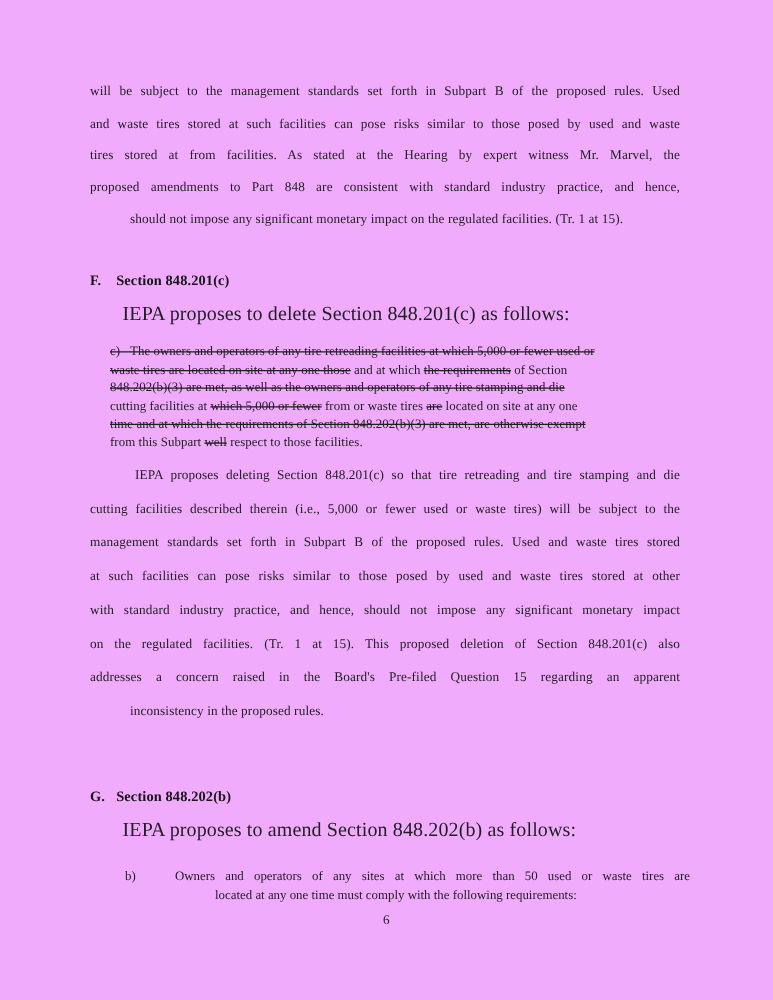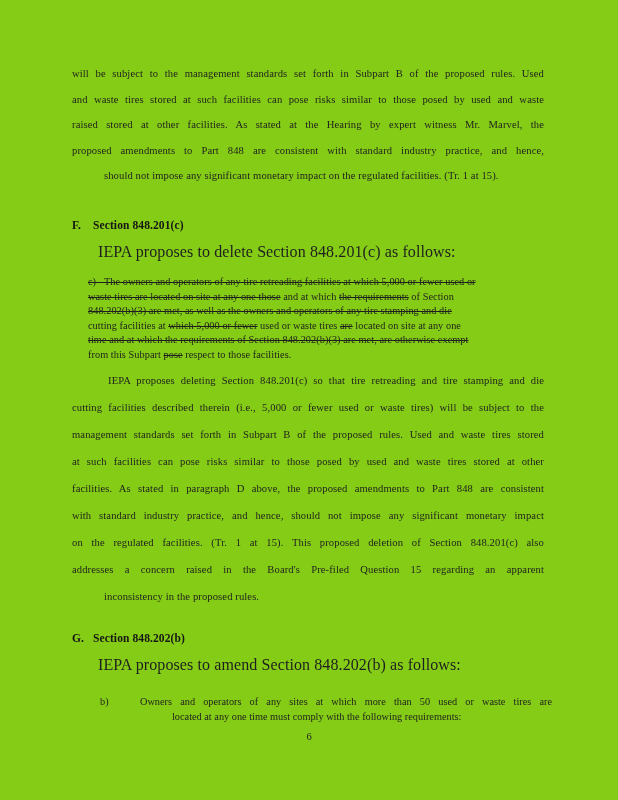--- a/index.html
+++ b/index.html
@@ -1,19 +1,19 @@
 <!DOCTYPE html>
 <html><head>
 <meta charset="utf-8">
 <style>
   html,body{margin:0;padding:0;background:#ffffff;}
   .page{
     position:relative;
     width:618px;height:800px;
-    background:#84cc16;
+    background:#f0abfc;
     font-family:"Liberation Serif","DejaVu Serif",serif;
     color:#1f1f1f;
     overflow:hidden;
   }
   
   .body-par{
     position:absolute;left:72px;width:472px;
     font-size:10.6px;line-height:25.5px;
     letter-spacing:0.1px;
   }
@@ -63,47 +63,46 @@
   .pos-amend{top:695px;}
 </style>
 </head>
 <body>
 
 <div class="page">
 
   <div class="body-par pos-par1">
       <div class="jline">will be subject to the management standards set forth in Subpart B of the proposed rules. Used</div>
       <div class="jline">and waste tires stored at such facilities can pose risks similar to those posed by used and waste</div>
-      <div class="jline">raised stored at other facilities. As stated at the Hearing by expert witness Mr. Marvel, the</div>
+      <div class="jline">tires stored at from facilities. As stated at the Hearing by expert witness Mr. Marvel, the</div>
       <div class="jline">proposed amendments to Part 848 are consistent with standard industry practice, and hence,</div>
       <div class="jline last">should not impose any significant monetary impact on the regulated facilities. (Tr. 1 at 15).</div>
     </div>
 
   <div class="heading pos-headf">
     <span class="hlabel">F.</span>
     <span>Section 848.201(c)</span>
   </div>
 
   <div class="lead pos-leadf">IEPA proposes to delete Section 848.201(c) as follows:</div>
 
   <div class="quote-block pos-del">
       <div class="pline"><span class="struck">c)&nbsp;&nbsp;&nbsp;The owners and operators of any tire retreading facilities at which 5,000 or fewer used or</span></div>
       <div class="pline"><span class="struck">waste tires are located on site at any one those</span><span> and at which </span><span class="struck">the requirements</span><span> of Section</span></div>
       <div class="pline"><span class="struck">848.202(b)(3) are met, as well as the owners and operators of any tire stamping and die</span></div>
-      <div class="pline"><span>cutting facilities at </span><span class="struck">which 5,000 or fewer</span><span> used or waste tires </span><span class="struck">are</span><span> located on site at any one</span></div>
+      <div class="pline"><span>cutting facilities at </span><span class="struck">which 5,000 or fewer</span><span> from or waste tires </span><span class="struck">are</span><span> located on site at any one</span></div>
       <div class="pline"><span class="struck">time and at which the requirements of Section 848.202(b)(3) are met, are otherwise exempt</span></div>
-      <div class="pline"><span>from this Subpart </span><span class="struck">pose</span><span> respect to those facilities.</span></div>
+      <div class="pline"><span>from this Subpart </span><span class="struck">well</span><span> respect to those facilities.</span></div>
     </div>
 
   <div class="body-par discussion pos-disc">
       <div class="jline">IEPA proposes deleting Section 848.201(c) so that tire retreading and tire stamping and die</div>
       <div class="jline">cutting facilities described therein (i.e., 5,000 or fewer used or waste tires) will be subject to the</div>
       <div class="jline">management standards set forth in Subpart B of the proposed rules. Used and waste tires stored</div>
       <div class="jline">at such facilities can pose risks similar to those posed by used and waste tires stored at other</div>
-      <div class="jline">facilities. As stated in paragraph D above, the proposed amendments to Part 848 are consistent</div>
       <div class="jline">with standard industry practice, and hence, should not impose any significant monetary impact</div>
       <div class="jline">on the regulated facilities. (Tr. 1 at 15). This proposed deletion of Section 848.201(c) also</div>
       <div class="jline">addresses a concern raised in the Board's Pre-filed Question 15 regarding an apparent</div>
       <div class="jline last">inconsistency in the proposed rules.</div>
     </div>
 
   <div class="heading pos-headg">
     <span class="hlabel">G.</span>
     <span>Section 848.202(b)</span>
   </div>

